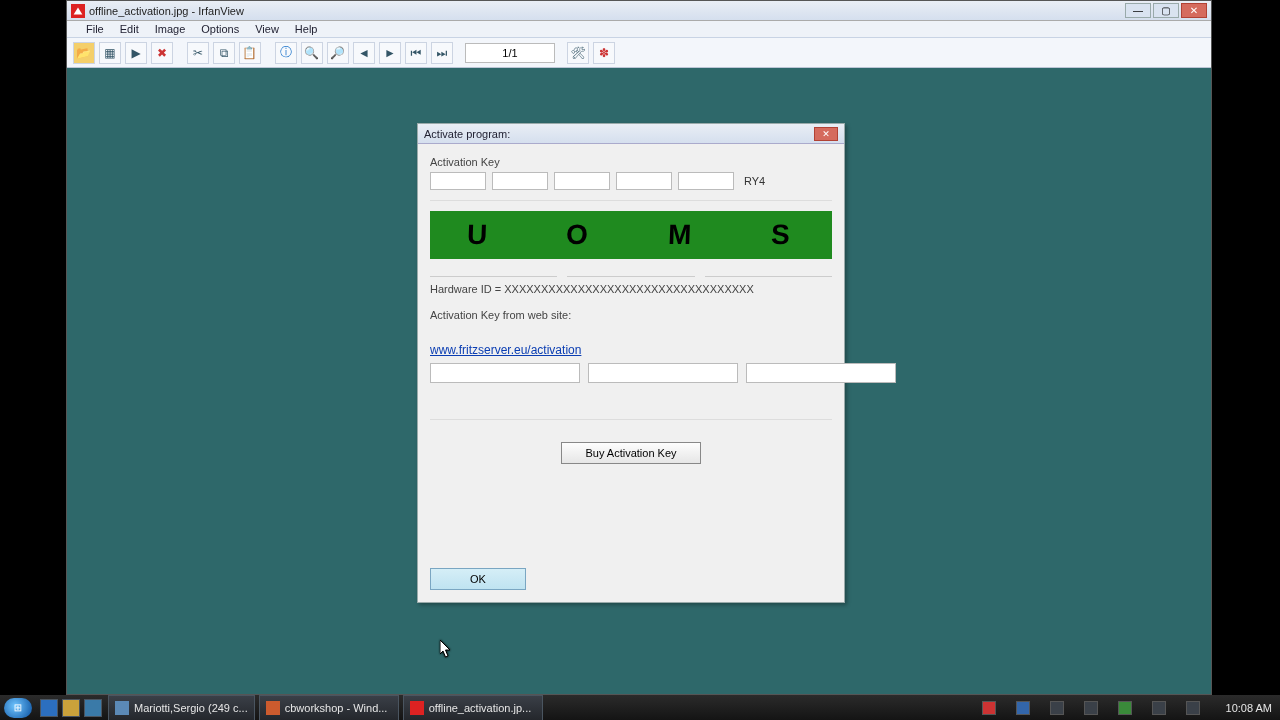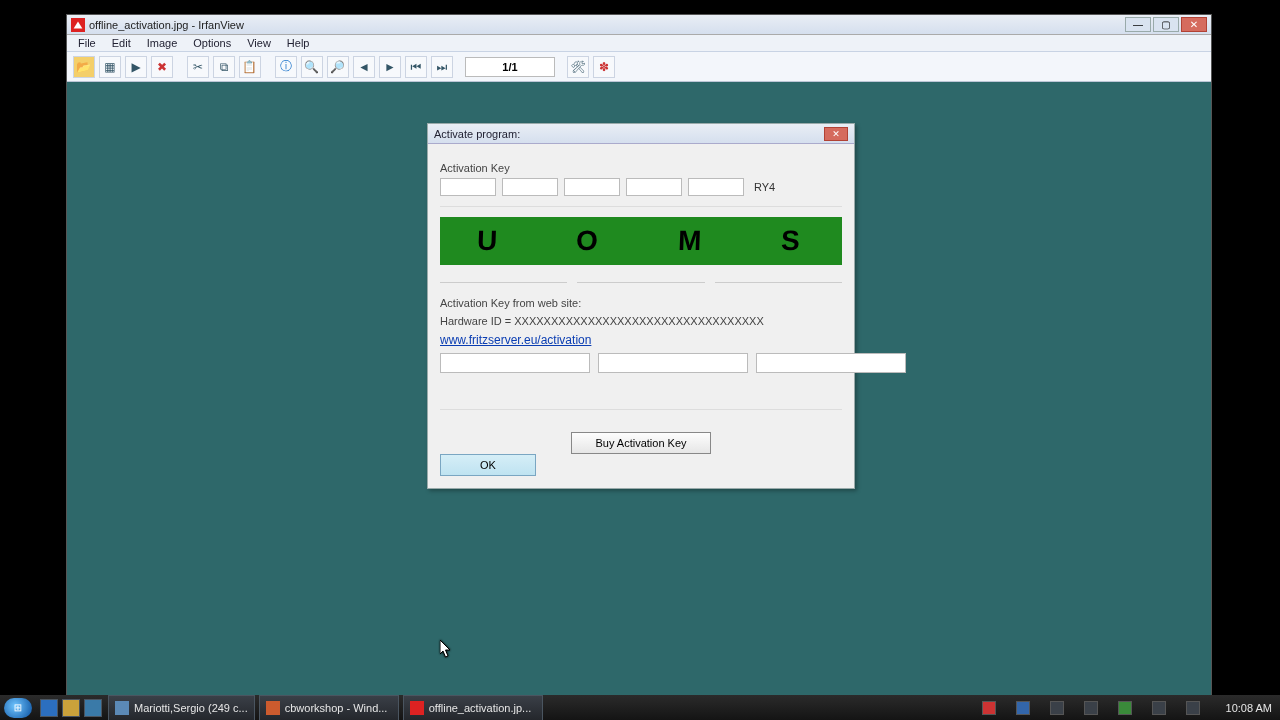--- a/index.html
+++ b/index.html
@@ -1,40 +1,40 @@
 <!DOCTYPE html>
 <html><head>
 <meta charset="utf-8">
 <style>
   * { box-sizing: border-box; margin: 0; padding: 0; font-family: Tahoma, "Segoe UI", sans-serif; }
   html, body { width: 1280px; height: 720px; overflow: hidden; background: #000; }
   .screen { position: relative; width: 1280px; height: 720px; }
 
   
-  .iv-window { position: absolute; left: 66px; top: 14px; width: 1146px; height: 695px; background: #2e686a; border: 1px solid #555; }
+  .iv-window { position: absolute; left: 66px; top: 0; width: 1146px; height: 695px; background: #2e686a; border: 1px solid #555; }
   .iv-titlebar { height: 20px; background: linear-gradient(#e9eef5,#d5dfee); display: flex; align-items: center; padding: 0 4px; border-bottom: 1px solid #aaa; }
   .iv-titlebar .icon { width: 14px; height: 14px; margin-right: 4px; display:inline-block; }
   .iv-titlebar .title { font-size: 11px; color: #222; flex: 1; }
   .iv-titlebar .winbtns { display:flex; gap:2px; }
   .winbtn { width:26px; height:15px; background:#d9e3f0; border:1px solid #9aa; font-size:10px; display:flex; align-items:center; justify-content:center; cursor:pointer; }
   .winbtn.close { background:#d56b5e; color:#fff; border-color:#b14235; }
-  .iv-menubar { height: 17px; background:#eef2f8; display:flex; align-items:center; padding:0 4px; gap:2px; border-bottom:1px solid #c8d3e4; }
+  .iv-menubar { height: 17px; background:#eef2f8; display:flex; align-items:center; padding:0 12px; gap:2px; border-bottom:1px solid #c8d3e4; }
   .iv-menubar .m { font-size:11px; color:#223; padding:1px 7px; cursor:pointer; }
   .iv-toolbar { height:30px; background:#f3f6fb; border-bottom:1px solid #bcc6d6; display:flex; align-items:center; padding:2px 6px; gap:4px; }
   .tbtn { width:22px; height:22px; border:1px solid #ccd4e2; background:#f7f9fc; cursor:pointer; display:flex; align-items:center; justify-content:center; font-size:12px; color:#356; }
-  .iv-toolbar .pagefield { width: 90px; height: 20px; border:1px solid #bbb; background:#fff; text-align:center; font-size:11px; margin:0 8px;font-weight:bold; }
+  .iv-toolbar .pagefield { width: 90px; height: 20px; border:1px solid #bbb; background:#fff; text-align:center; font-size:11px; margin:0 8px; }
   .iv-canvas { position:absolute; left:0; top:67px; right:0; bottom:0; background:#2e686a; }
 
   
-  .dlg { position:absolute; left:427px; top:123px; width:428px; height:366px; background:#f0f0f0; border:1px solid #9aa; box-shadow:2px 2px 4px rgba(0,0,0,0.3);}
+  .dlg { position:absolute; left:417px; top:123px; width:428px; height:480px; background:#f0f0f0; border:1px solid #9aa; box-shadow:2px 2px 4px rgba(0,0,0,0.3);}
   .dlg-title { height:20px; background:linear-gradient(#e9eef5,#d5dfee); display:flex; align-items:center; padding:0 6px; border-bottom:1px solid #aac; }
   .dlg-title .t { font-size:11px; color:#223; flex:1; }
   .dlg-close { width:24px; height:14px; background:#d56b5e; color:#fff; border:1px solid #b14235; font-size:9px; display:flex; align-items:center; justify-content:center; cursor:pointer; }
   .dlg-body { padding:12px 12px; font-size:11px; color:#333; }
-  .dlg-body .lbl { font-size:11px; color:#444; margin-top:6px; margin-bottom:4px; }
+  .dlg-body .lbl { font-size:11px; color:#444; margin-bottom:4px; }
   .keyrow { display:flex; gap:6px; align-items:center; margin-bottom:6px; }
   .keyrow input { width:56px; height:18px; border:1px solid #bbb; background:#fff; font-size:11px; padding:0 2px; }
   .keyrow .last { width:auto; font-size:11px; color:#333; padding-left:4px; }
   .hr { height:1px; background:#ddd; margin:10px 0; }
   .captcha { width:100%; height:48px; background:#1f8a1f; margin:4px 0; display:flex; align-items:center; justify-content:space-around; font-family:"Courier New",monospace; font-size:28px; font-weight:bold; color:#000; letter-spacing:6px; }
   .captcha span { transform: skewX(-2deg); }
   .coderow { display:flex; align-items:center; justify-content:space-between; }
   .coderow input { width:135px; height:18px; border:1px solid #bbb; background:#fff; }
   .threefields { display:flex; gap:10px; margin-top:6px; }
   .threefields div { flex:1; height:12px; border-bottom:1px solid #ccc; }
@@ -135,23 +135,23 @@
         <span>O</span>
         <span>M</span>
         <span>S</span>
       </div>
       <div class="threefields">
           <div></div>
           <div></div>
           <div></div>
         </div>
 
+      <div class="lbl" style="margin-top:6px">Hardware ID = XXXXXXXXXXXXXXXXXXXXXXXXXXXXXXXXXX</div>
       <div class="lbl" style="margin-top:14px">Activation Key from web site:</div>
-      <div class="lbl" style="margin-top:6px">Hardware ID = XXXXXXXXXXXXXXXXXXXXXXXXXXXXXXXXXX</div>
-      <div class="link" style="margin-top:6px">www.fritzserver.eu/activation</div>
+      <div class="link" style="margin-top:22px">www.fritzserver.eu/activation</div>
       <div class="hwrow">
         <input value="" style="">
         <input value="" style="">
         <input value="" style="">
       </div>
       <div class="hr" style="margin-top:36px"></div>
       <button class="buybtn">Buy Activation Key</button>
     </div>
     <button class="okbtn">OK</button>
   </div>

